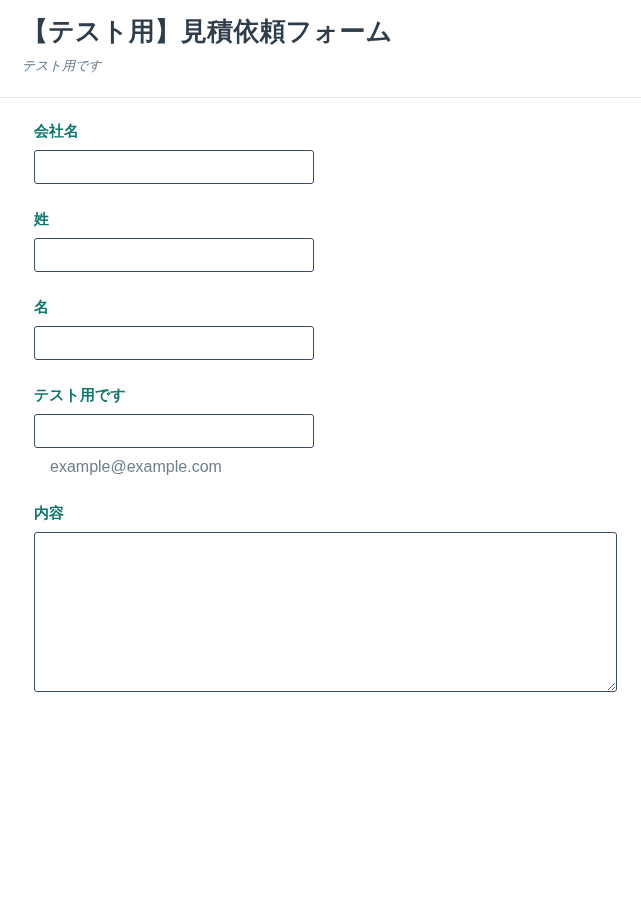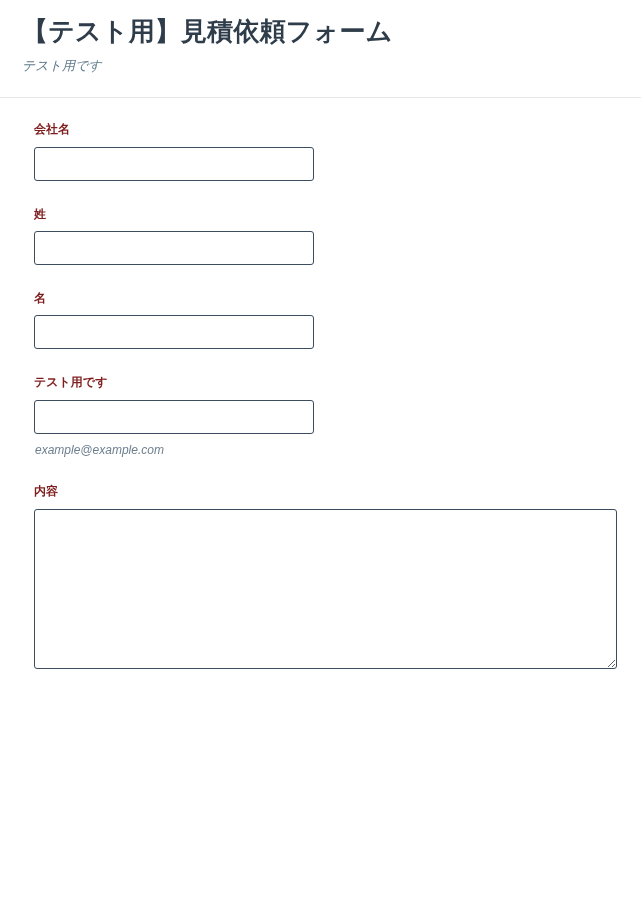--- a/index.html
+++ b/index.html
@@ -52,48 +52,47 @@
   .form-body {
     padding: 24px 34px 0 34px;
   }
 
   .field {
     margin-bottom: 26px;
   }
 
   .field-label {
     display: block;
-    font-size: 12px;
+    font-size: 15px;
     font-weight: bold;
-    color: #7f1d1d;
+    color: #0f766e;
     margin-bottom: 10px;
     line-height: 1.2;
   }
 
   .text-input {
     display: block;
     box-sizing: border-box;
     width: 280px;
     height: 34px;
     padding: 6px 8px;
     font-size: 13px;
     font-family: "Liberation Sans", "DejaVu Sans", sans-serif;
     color: #2e3d49;
     background: #ffffff;
     border: 1px solid #3b4d5e;
     border-radius: 3px;
     outline: none;
   }
 
   .field-help {
-    margin: 9px 0 0 1px;
-    font-size: 12px;
+    margin: 9px 0 0 16px;
+    font-size: 16px;
     color: #6d7f8e;
     line-height: 1.3;
-    font-style: italic;
   }
 
   .textarea-input {
     display: block;
     box-sizing: border-box;
     width: 583px;
     height: 160px;
     padding: 8px;
     font-size: 13px;
     font-family: "Liberation Sans", "DejaVu Sans", sans-serif;

